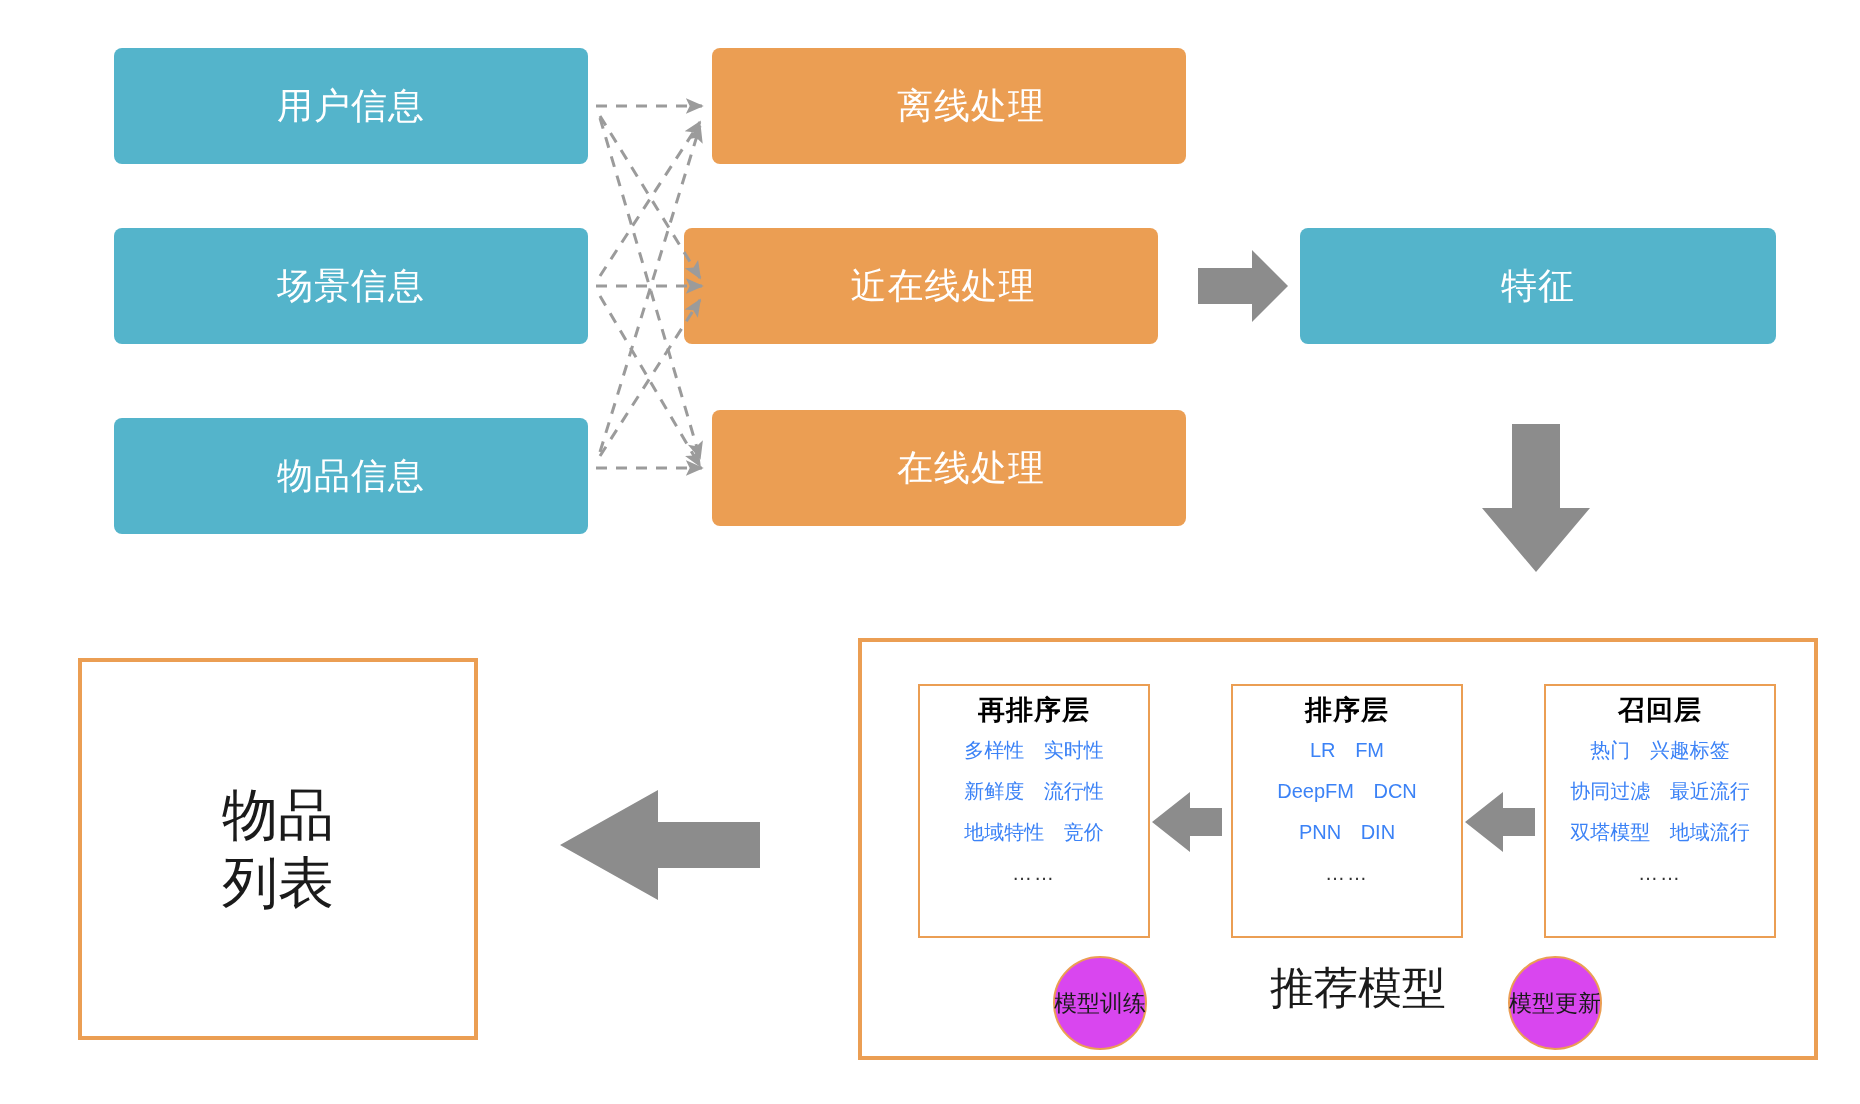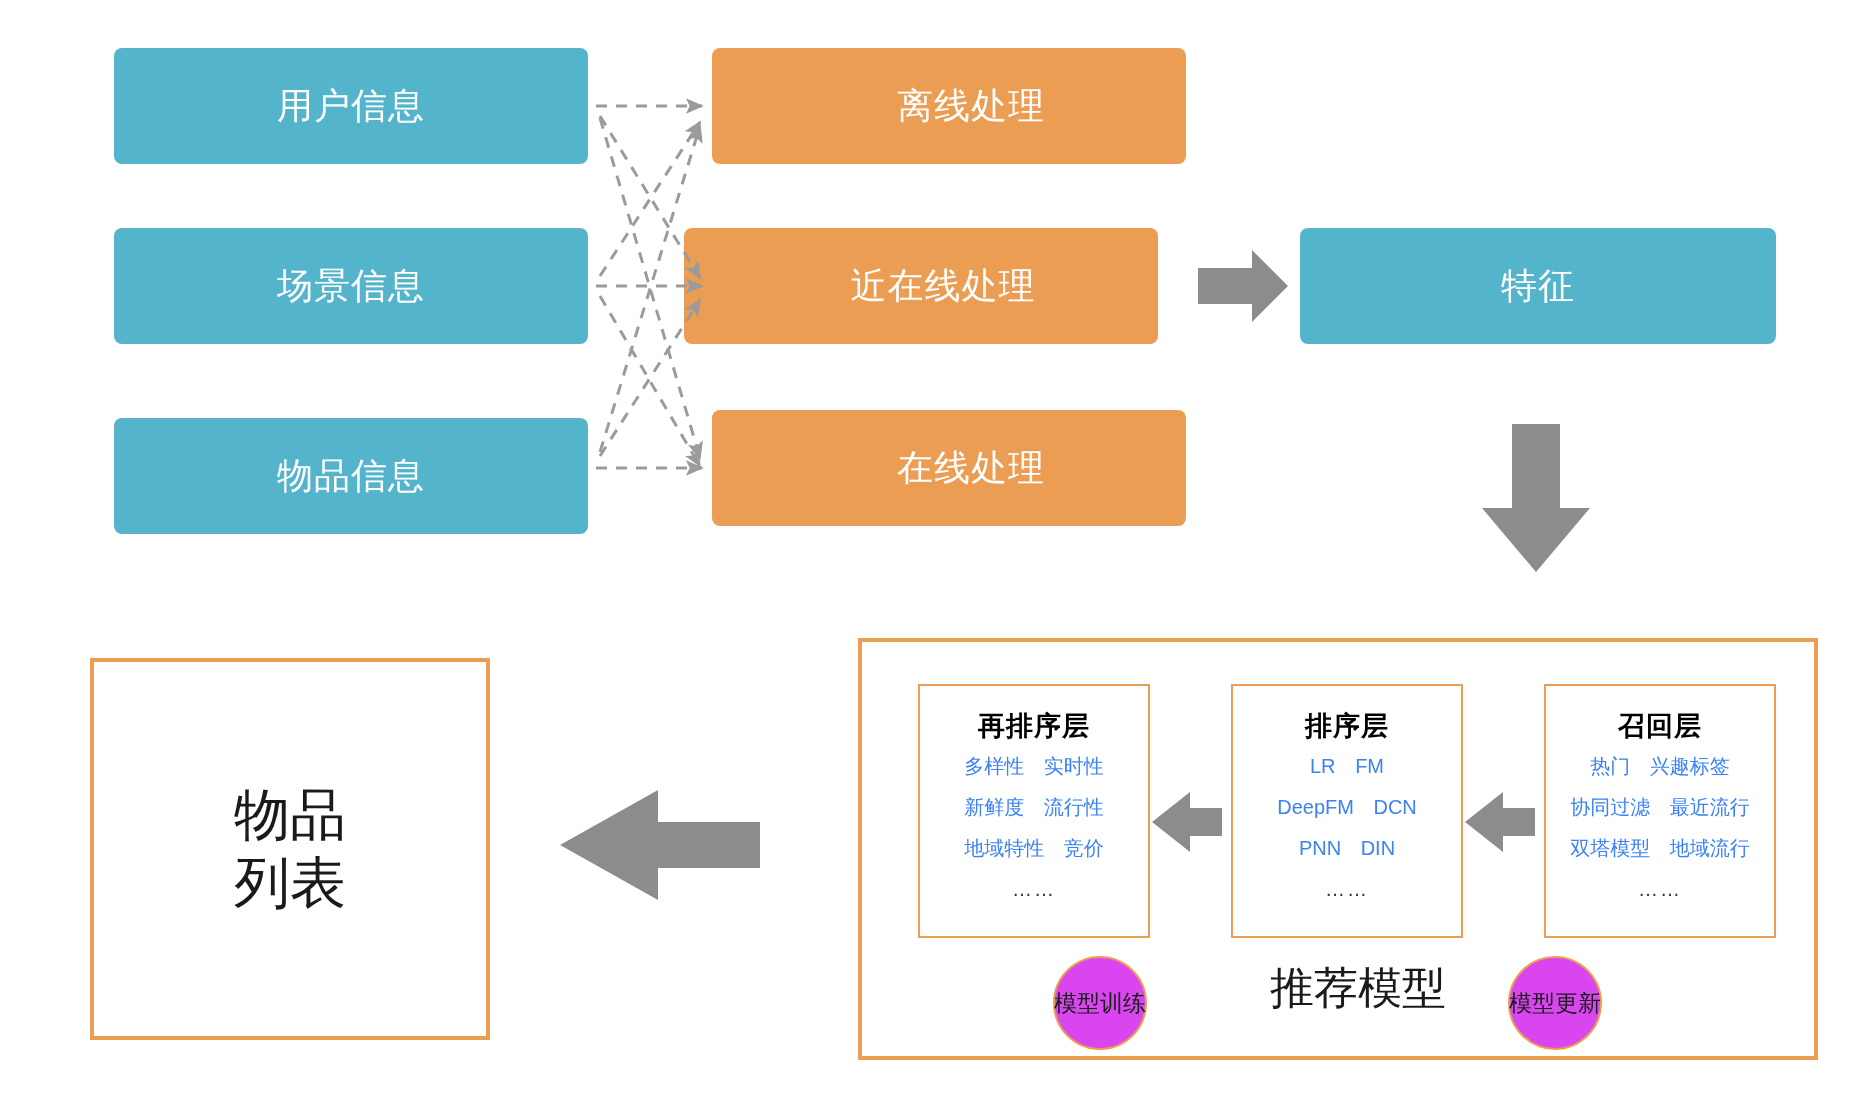--- a/index.html
+++ b/index.html
@@ -44,21 +44,20 @@
   
   #item-list-box {
     position: absolute;
     left: 78px; top: 658px;
     width: 400px; height: 382px;
     border: 4px solid #eb9e53;
     background: #ffffff;
     display: flex;
     align-items: center;
     justify-content: center;
-    margin-left: 12px;
   }
   #item-list-box .txt {
     font-size: 56px;
     color: #1a1a1a;
     text-align: center;
     line-height: 1.22;
     white-space: pre-line;
   }
 
   
@@ -81,21 +80,21 @@
   }
 
   
   .layer {
     position: absolute;
     top: 684px;
     width: 232px;
     height: 254px;
     border: 2px solid #eb9e53;
     background: #ffffff;
-    padding-top: 27px;
+    padding-top: 11px;
     text-align: center;
   }
   .layer-title {
     font-size: 27px;
     font-weight: bold;
     color: #000000;
     line-height: 1;
     margin-bottom: 16px;
     letter-spacing: 1px;
   }

